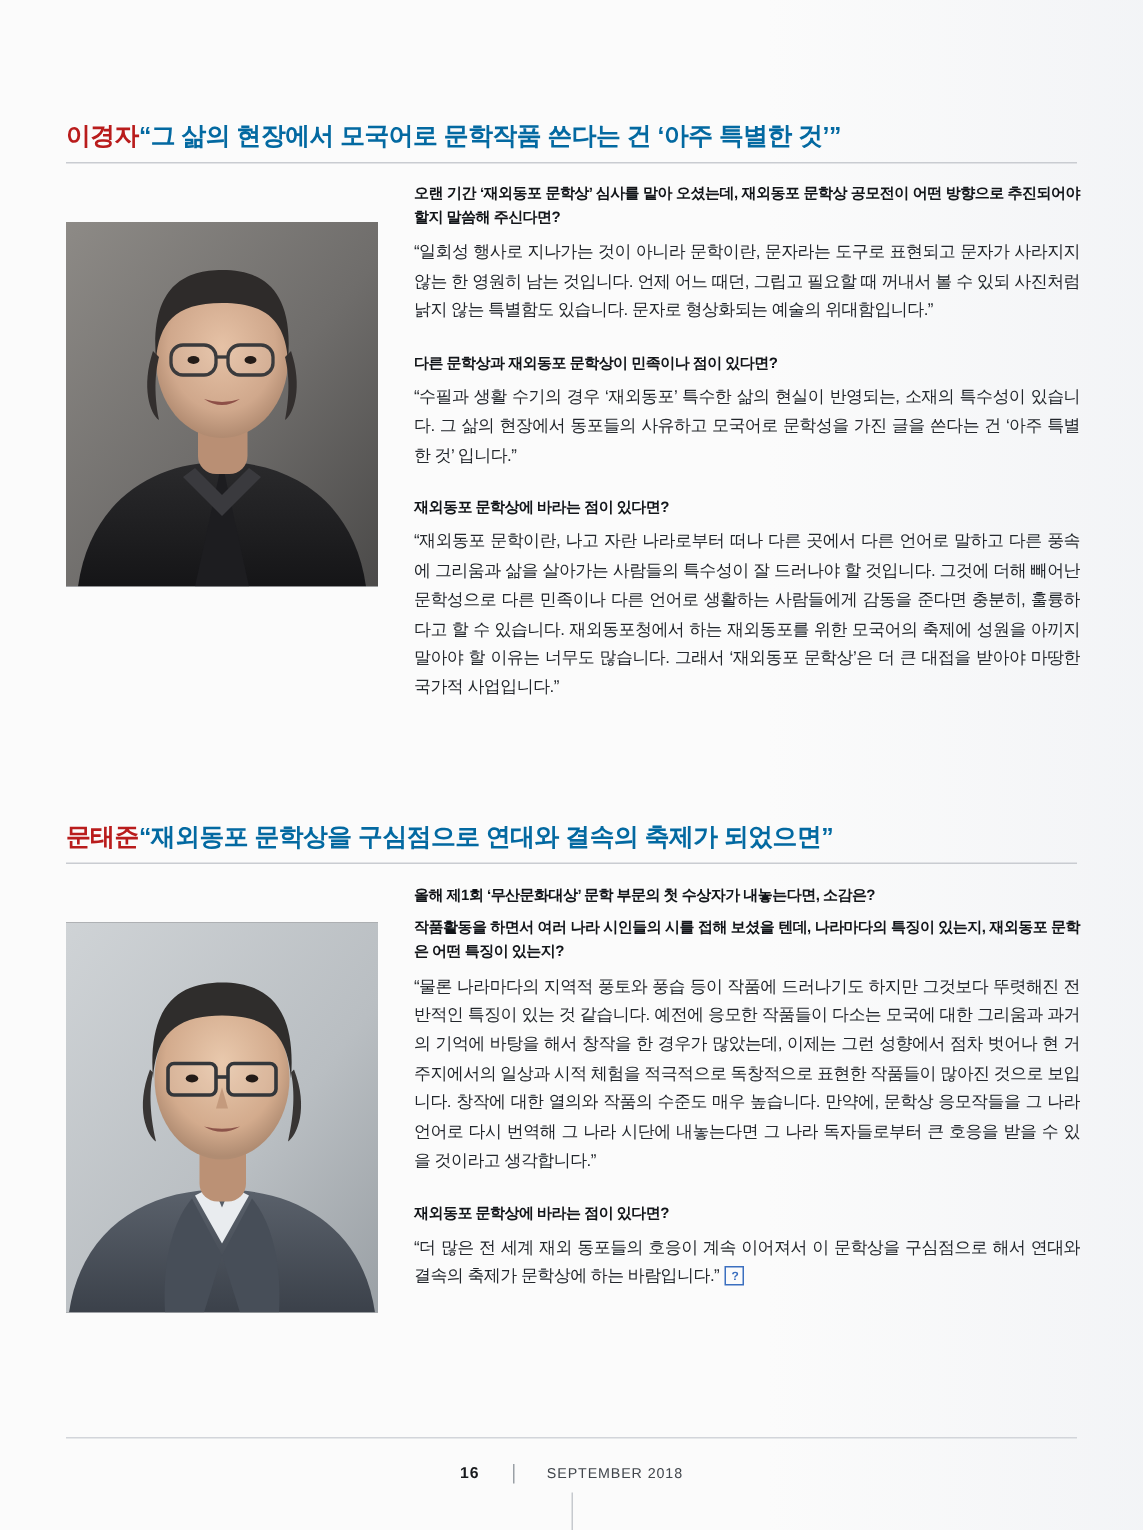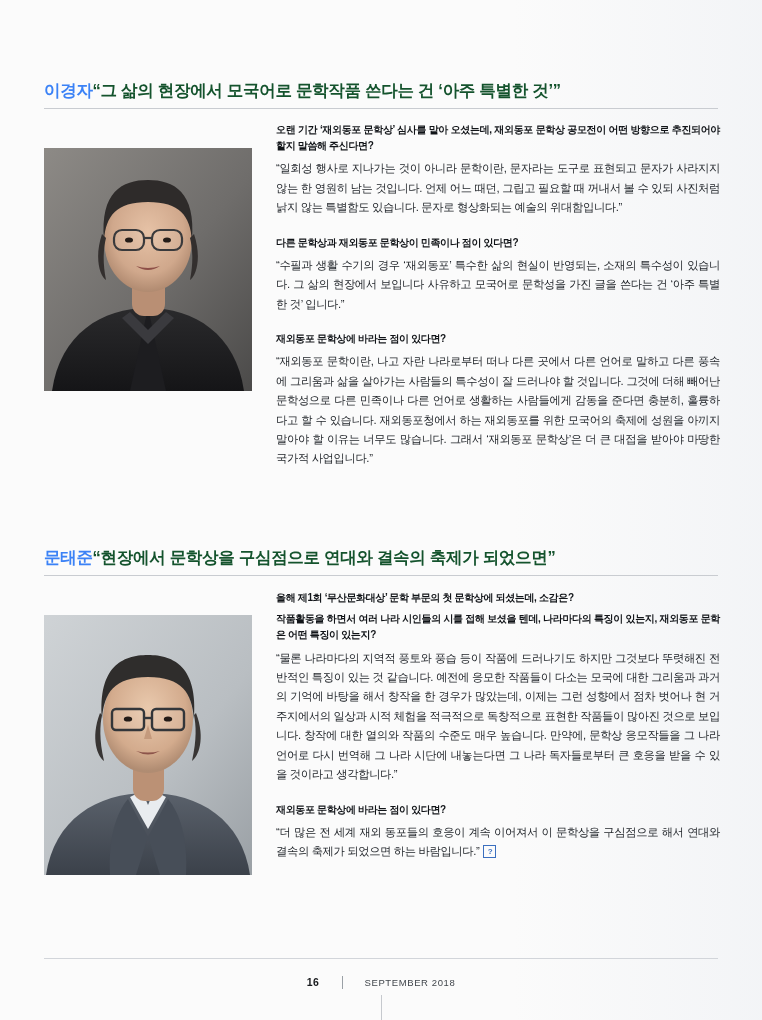--- a/index.html
+++ b/index.html
@@ -50,24 +50,24 @@
     position: absolute;
     left: 44px;
     width: 680px;
     font-size: 16.5px;
     font-weight: bold;
     color: #2a5caa;
     letter-spacing: -0.3px;
     white-space: nowrap;
   }
   .headline .name {
-    color: #3b82f6;
+    color: #b91c1c;
   }
   .headline .quote {
-    color: #14532d;
+    color: #0369a1;
   }
   .rule {
     position: absolute;
     left: 44px;
     width: 674px;
     height: 1px;
     background: #c9ccd1;
   }
 
   
@@ -220,28 +220,28 @@
 
           <path d="M78 170 L104 196 L130 170 L122 164 L104 182 L86 164 Z" fill="#3a3a3e"></path>
         </svg>
       </div>
 
       <div class="col" style="top:122px;">
         <p class="qhead">오랜 기간 ‘재외동포 문학상’ 심사를 맡아 오셨는데, 재외동포 문학상 공모전이 어떤 방향으로 추진되어야 할지 말씀해 주신다면?</p>
         <p class="answer">“일회성 행사로 지나가는 것이 아니라 문학이란, 문자라는 도구로 표현되고 문자가 사라지지 않는 한 영원히 남는 것입니다. 언제 어느 때던, 그립고 필요할 때 꺼내서 볼 수 있되 사진처럼 낡지 않는 특별함도 있습니다. 문자로 형상화되는 예술의 위대함입니다.”</p>
 
         <p class="qhead">다른 문학상과 재외동포 문학상이 민족이나 점이 있다면?</p>
-        <p class="answer">“수필과 생활 수기의 경우 ‘재외동포’ 특수한 삶의 현실이 반영되는, 소재의 특수성이 있습니다. 그 삶의 현장에서 보입니다 사유하고 모국어로 문학성을 가진 글을 쓴다는 건 ‘아주 특별한 것’ 입니다.”</p>
+        <p class="answer">“수필과 생활 수기의 경우 ‘재외동포’ 특수한 삶의 현실이 반영되는, 소재의 특수성이 있습니다. 그 삶의 현장에서 동포들의 사유하고 모국어로 문학성을 가진 글을 쓴다는 건 ‘아주 특별한 것’ 입니다.”</p>
 
         <p class="qhead">재외동포 문학상에 바라는 점이 있다면?</p>
         <p class="answer">“재외동포 문학이란, 나고 자란 나라로부터 떠나 다른 곳에서 다른 언어로 말하고 다른 풍속에 그리움과 삶을 살아가는 사람들의 특수성이 잘 드러나야 할 것입니다. 그것에 더해 빼어난 문학성으로 다른 민족이나 다른 언어로 생활하는 사람들에게 감동을 준다면 충분히, 훌륭하다고 할 수 있습니다. 재외동포청에서 하는 재외동포를 위한 모국어의 축제에 성원을 아끼지 말아야 할 이유는 너무도 많습니다. 그래서 ‘재외동포 문학상’은 더 큰 대접을 받아야 마땅한 국가적 사업입니다.”</p>
       </div>
 
       <div class="headline" style="top:547px;">
-        <span class="name">문태준</span><span class="quote">“현장에서 문학상을 구심점으로 연대와 결속의 축제가 되었으면”</span>
+        <span class="name">문태준</span><span class="quote">“재외동포 문학상을 구심점으로 연대와 결속의 축제가 되었으면”</span>
       </div>
       <div class="rule" style="top:575px;"></div>
 
       <div class="photo" style="left:44px; top:615px; width:208px; height:260px;">
         <svg width="208" height="260" viewBox="0 0 208 260" xmlns="http://www.w3.org/2000/svg" role="img" aria-label="portrait">
           <defs>
             <linearGradient id="bg2" x1="0" y1="0" x2="1" y2="1">
               <stop offset="0%" stop-color="#cfd3d6"></stop>
               <stop offset="60%" stop-color="#b9bec2"></stop>
               <stop offset="100%" stop-color="#9aa0a5"></stop>
@@ -281,27 +281,27 @@
 
           <ellipse cx="84" cy="104" rx="4.2" ry="2.6" fill="#231b17"></ellipse>
           <ellipse cx="124" cy="104" rx="4.2" ry="2.6" fill="#231b17"></ellipse>
 
           <path d="M104 110 L100 124 L108 124 Z" fill="#c49a7d"></path>
           <path d="M92 136 Q104 143 116 136 Q104 139 92 136 Z" fill="#8c544a"></path>
         </svg>
       </div>
 
       <div class="col" style="top:590px;">
-        <p class="qhead">올해 제1회 ‘무산문화대상’ 문학 부문의 첫 문학상에 되셨는데, 소감은?</p>
+        <p class="qhead">올해 제1회 ‘무산문화대상’ 문학 부문의 첫 수상자가 내놓는다면, 소감은?</p>
 
         <p class="qhead">작품활동을 하면서 여러 나라 시인들의 시를 접해 보셨을 텐데, 나라마다의 특징이 있는지, 재외동포 문학은 어떤 특징이 있는지?</p>
         <p class="answer">“물론 나라마다의 지역적 풍토와 풍습 등이 작품에 드러나기도 하지만 그것보다 뚜렷해진 전반적인 특징이 있는 것 같습니다. 예전에 응모한 작품들이 다소는 모국에 대한 그리움과 과거의 기억에 바탕을 해서 창작을 한 경우가 많았는데, 이제는 그런 성향에서 점차 벗어나 현 거주지에서의 일상과 시적 체험을 적극적으로 독창적으로 표현한 작품들이 많아진 것으로 보입니다. 창작에 대한 열의와 작품의 수준도 매우 높습니다. 만약에, 문학상 응모작들을 그 나라 언어로 다시 번역해 그 나라 시단에 내놓는다면 그 나라 독자들로부터 큰 호응을 받을 수 있을 것이라고 생각합니다.”</p>
 
         <p class="qhead">재외동포 문학상에 바라는 점이 있다면?</p>
-        <p class="answer"><span>“더 많은 전 세계 재외 동포들의 호응이 계속 이어져서 이 문학상을 구심점으로 해서 연대와 결속의 축제가 되었으면 하는 바람입니다.”</span><span class="endmark">?</span></p>
+        <p class="answer"><span>“더 많은 전 세계 재외 동포들의 호응이 계속 이어져서 이 문학상을 구심점으로 해서 연대와 결속의 축제가 문학상에 하는 바람입니다.”</span><span class="endmark">?</span></p>
       </div>
 
       <div class="footer">
         <div class="footer-line"></div>
         <div class="footer-inner">
           <span class="footer-page">16</span>
           <span class="footer-sep"></span>
           <span>SEPTEMBER 2018</span>
         </div>
       </div>

